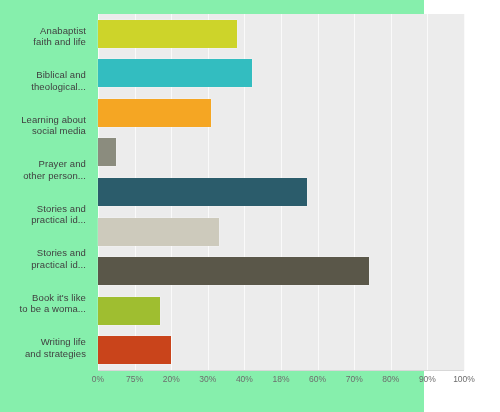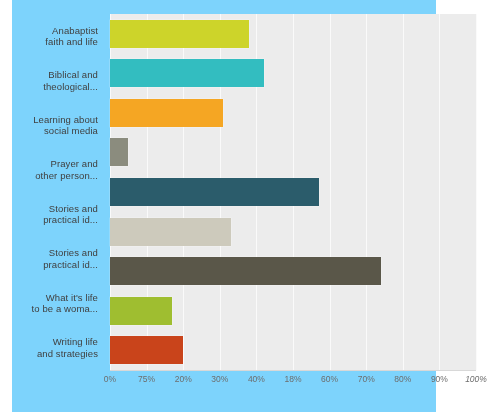--- a/index.html
+++ b/index.html
@@ -11,23 +11,22 @@
     width: 500px;
     height: 412px;
     font-family: "Liberation Sans", sans-serif;
     overflow: hidden;
   }
 
   #chart-root {
     position: relative;
     width: 424px;
     height: 412px;
-    background: #7dd3fc;
-    box-sizing: border-box;
-    margin-left: 12px;
+    background: #86efac;
+    box-sizing: border-box;
   }
 
   
   #category-axis {
     position: absolute;
     left: 0;
     top: 14px;
     width: 92px;
     height: 356px;
     display: flex;
@@ -134,21 +133,21 @@
       <div class="cat-label">Biblical and
 theological...</div>
       <div class="cat-label">Learning about
 social media</div>
       <div class="cat-label">Prayer and
 other person...</div>
       <div class="cat-label">Stories and
 practical id...</div>
       <div class="cat-label">Stories and
 practical id...</div>
-      <div class="cat-label">What it's life
+      <div class="cat-label">Book it's like
 to be a woma...</div>
       <div class="cat-label">Writing life
 and strategies</div>
     </div>
 
   <div id="plot-area">
     <div id="gridlines">
         <div class="gridline" style="left: 0%;"></div>
         <div class="gridline" style="left: 10%;"></div>
         <div class="gridline" style="left: 20%;"></div>
@@ -197,16 +196,16 @@
       <div class="x-tick" style="left: 0%;">0%</div>
       <div class="x-tick" style="left: 10%;">75%</div>
       <div class="x-tick" style="left: 20%;">20%</div>
       <div class="x-tick" style="left: 30%;">30%</div>
       <div class="x-tick" style="left: 40%;">40%</div>
       <div class="x-tick" style="left: 50%;">18%</div>
       <div class="x-tick" style="left: 60%;">60%</div>
       <div class="x-tick" style="left: 70%;">70%</div>
       <div class="x-tick" style="left: 80%;">80%</div>
       <div class="x-tick" style="left: 90%;">90%</div>
-      <div class="x-tick" style="left: 100%; font-style: italic;">100%</div>
+      <div class="x-tick" style="left: 100%;">100%</div>
     </div>
 
 </div>
 
 </body></html>

